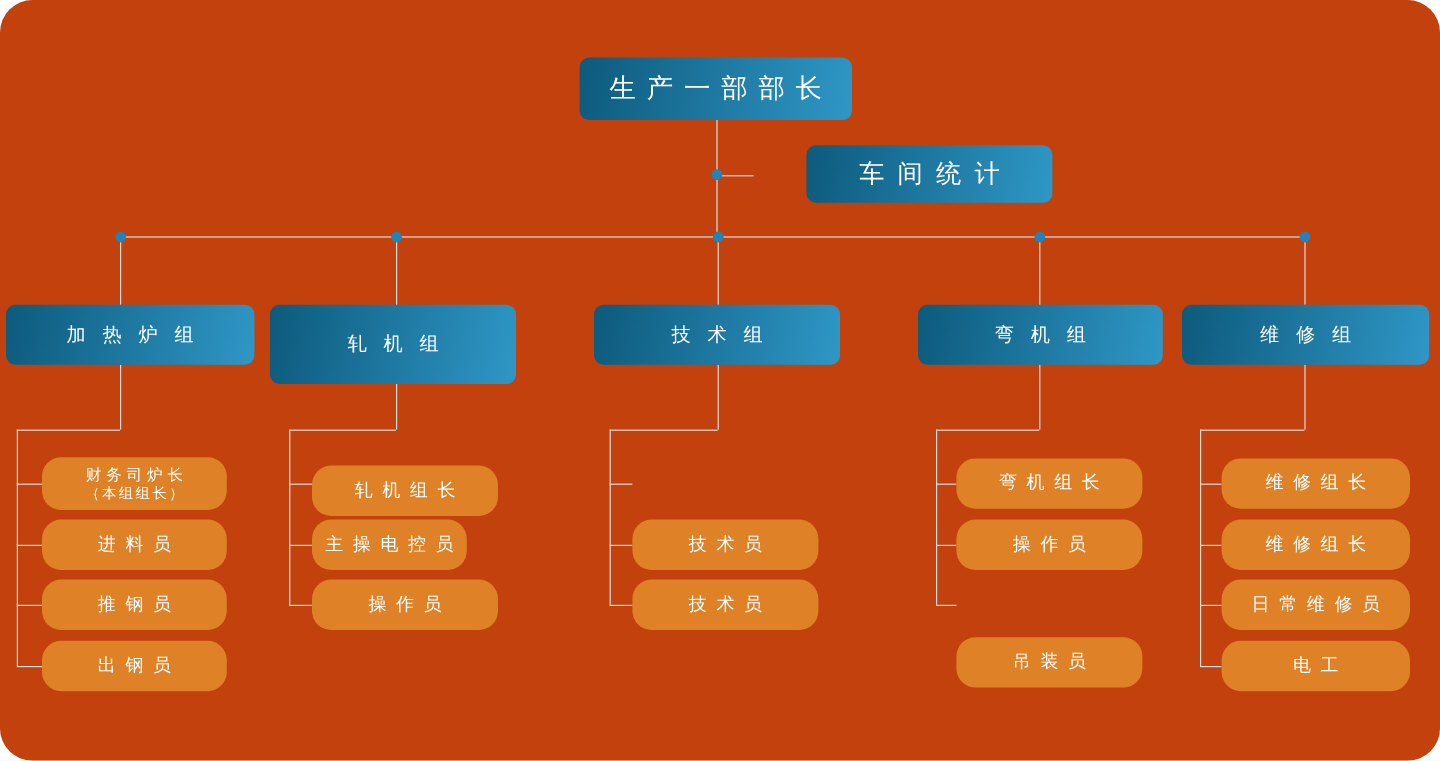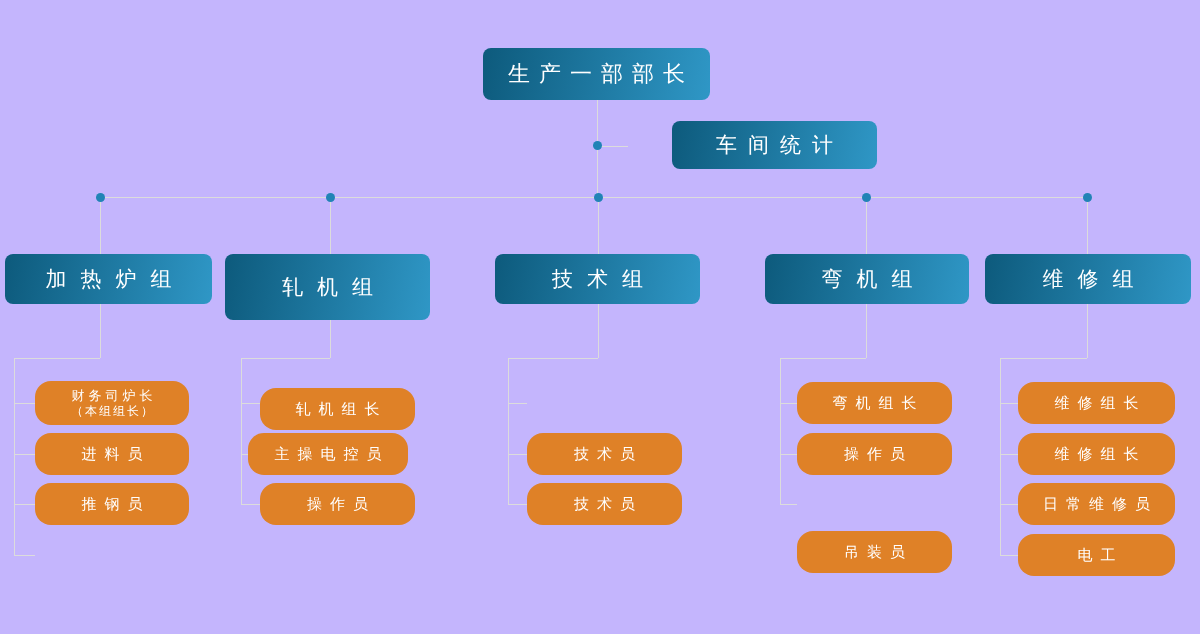--- a/index.html
+++ b/index.html
@@ -1,25 +1,25 @@
 <!DOCTYPE html>
 <html><head>
 <meta charset="utf-8">
 <style>
   html,body{margin:0;padding:0;background:#ffffff;}
   body{font-family:"Liberation Sans","DejaVu Sans",sans-serif;}
-  .canvas{position:relative;width:1200px;height:634px;background:#c4b5fd;overflow:hidden;}
+  .canvas{position:relative;width:1200px;height:634px;background:#c2410c;overflow:hidden;border-radius:27px;}
   .bbox{
     position:absolute;display:flex;align-items:center;justify-content:center;
     color:#ffffff;background:linear-gradient(100deg,#0d5a7c 0%,#2f97c6 100%);
     border-radius:8px;box-sizing:border-box;white-space:nowrap;
   }
   .root-node{font-size:22px;letter-spacing:9px;text-indent:9px;}
   .staff-node{font-size:21px;letter-spacing:11px;text-indent:11px;}
-  .group-node{font-size:21px;letter-spacing:14px;text-indent:14px;}
+  .group-node{font-size:16px;letter-spacing:14px;text-indent:14px;}
   .obox{
     position:absolute;display:flex;flex-direction:column;align-items:center;justify-content:center;
     color:#ffffff;background:#df8127;border-radius:16px;box-sizing:border-box;white-space:nowrap;
   }
   .obox .main{font-size:15px;letter-spacing:8px;text-indent:8px;line-height:1.2;}
   .obox .main.small{font-size:13px;letter-spacing:4px;text-indent:4px;}
   .obox .sub{font-size:12px;letter-spacing:2px;text-indent:2px;line-height:1.2;margin-top:1px;}
   .hl{position:absolute;height:1px;background:#dcdcdc;}
   .vl{position:absolute;width:1px;background:#dcdcdc;}
   .dot{position:absolute;width:9px;height:9px;border-radius:50%;background:#2183b6;}
@@ -96,25 +96,28 @@
   <div class="obox" style="left:35px;top:381px;width:154px;height:44px;justify-content:center;">
     <span class="main small">财务司炉长</span>
     <span class="sub">（本组组长）</span>
   </div>
   <div class="obox" style="left:35px;top:433px;width:154px;height:42px;">
     <span class="main">进料员</span>
   </div>
   <div class="obox" style="left:35px;top:483px;width:154px;height:42px;">
     <span class="main">推钢员</span>
   </div>
+  <div class="obox" style="left:35px;top:534px;width:154px;height:42px;">
+    <span class="main">出钢员</span>
+  </div>
 
   <div class="obox" style="left:260px;top:388px;width:155px;height:42px;">
     <span class="main">轧机组长</span>
   </div>
-  <div class="obox" style="left:248px;top:433px;width:160px;height:42px;">
+  <div class="obox" style="left:260px;top:433px;width:129px;height:42px;">
     <span class="main">主操电控员</span>
   </div>
   <div class="obox" style="left:260px;top:483px;width:155px;height:42px;">
     <span class="main">操作员</span>
   </div>
 
   <div class="obox" style="left:527px;top:433px;width:155px;height:42px;">
     <span class="main">技术员</span>
   </div>
   <div class="obox" style="left:527px;top:483px;width:155px;height:42px;">

